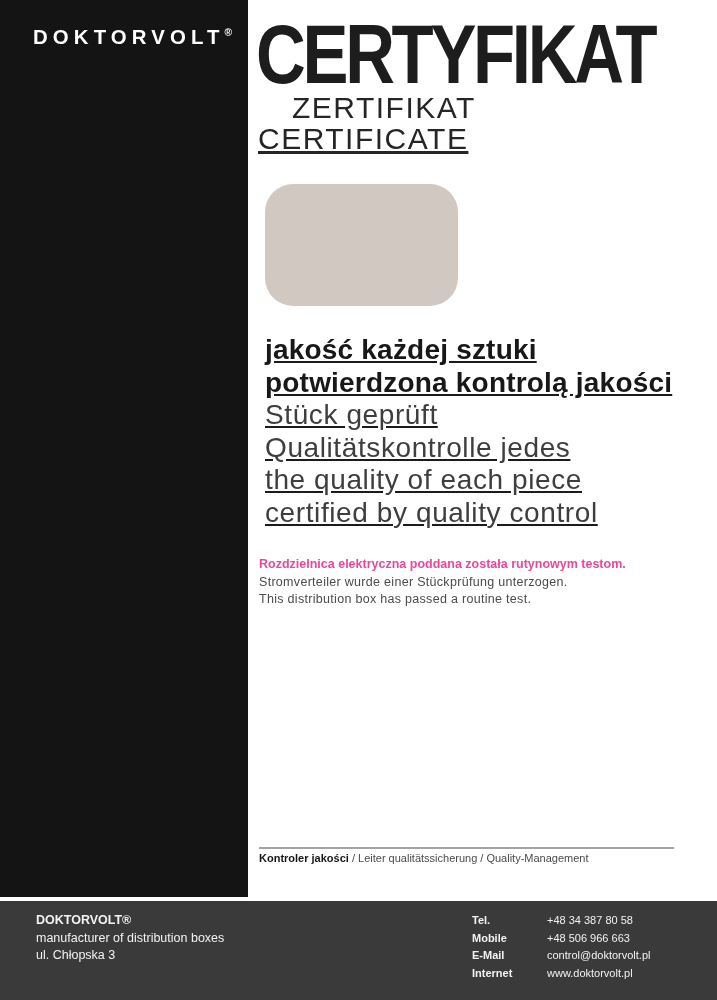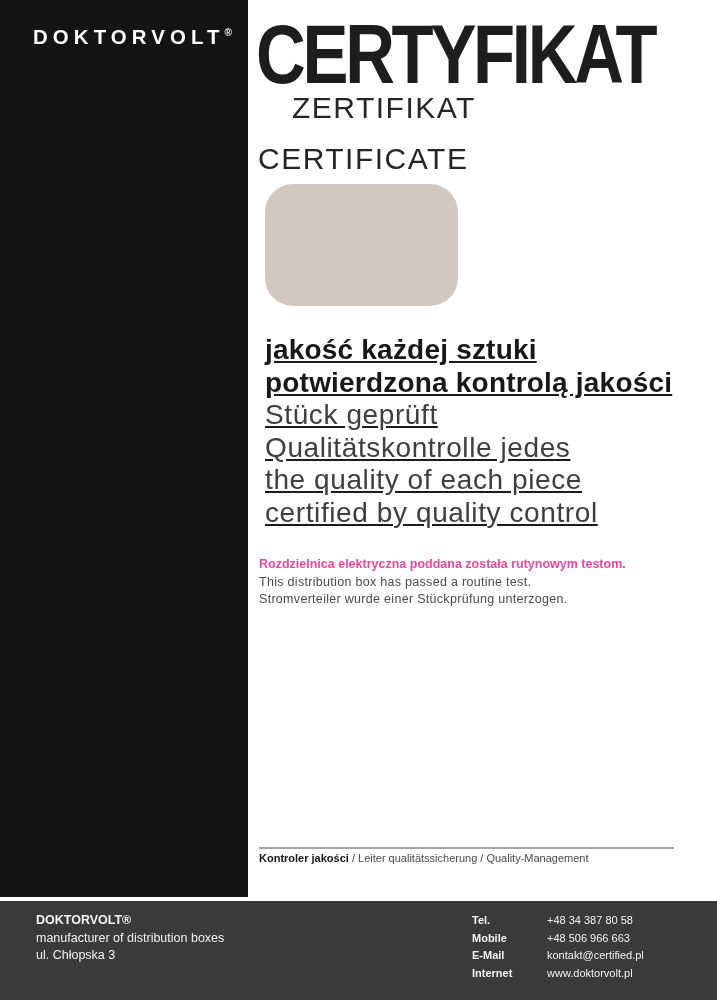--- a/index.html
+++ b/index.html
@@ -47,21 +47,21 @@
     font-size:84px;font-weight:700;letter-spacing:-4px;
     line-height:1;color:#1d1d1d;white-space:nowrap;
     transform:scaleX(0.82);transform-origin:left top;
   }
   .subtitle{
     position:absolute;left:0;
     font-size:30px;font-weight:400;letter-spacing:1.5px;
     color:#252525;line-height:1;white-space:nowrap;
   }
   .subtitle.de{top:93px;margin-left:34px;}
-  .subtitle.en{top:144px;}
+  .subtitle.en{top:124px;text-decoration:underline;}
   .stamp{
     position:absolute;left:7px;top:184px;
     width:193px;height:122px;border-radius:28px;
     background:var(--stamp);
   }
   .headline{position:absolute;left:7px;top:334px;width:440px;text-decoration:underline;}
   .headline div{font-size:28px;line-height:32.5px;white-space:nowrap;}
   .headline .b{font-weight:700;color:#181818;letter-spacing:0.2px;}
   .headline .r{font-weight:400;color:var(--ink-soft);letter-spacing:0.6px;}
   .note{position:absolute;left:1px;top:556px;width:440px;}
@@ -108,22 +108,22 @@
     <div class="b">jakość każdej sztuki</div>
     <div class="b">potwierdzona kontrolą jakości</div>
     <div class="r">Stück geprüft</div>
     <div class="r">Qualitätskontrolle jedes</div>
     <div class="r">the quality of each piece</div>
     <div class="r">certified by quality control</div>
   </div>
 
   <div class="note">
     <div class="b">Rozdzielnica elektryczna poddana została rutynowym testom.</div>
+    <div class="r">Stromverteiler wurde einer Stückprüfung unterzogen.</div>
     <div class="r">This distribution box has passed a routine test.</div>
-    <div class="r">Stromverteiler wurde einer Stückprüfung unterzogen.</div>
   </div>
 
   <div class="signature">
     <span class="b">Kontroler jakości</span><span> / Leiter qualitätssicherung / Quality-Management</span>
   </div>
 </div>
 
 <div class="footer">
   <div class="footer-company">
     <div class="b">DOKTORVOLT®</div>
@@ -134,20 +134,20 @@
     <div class="contact-row">
       <div class="contact-label">Tel.</div>
       <div class="contact-value">+48 34 387 80 58</div>
     </div>
     <div class="contact-row">
       <div class="contact-label">Mobile</div>
       <div class="contact-value">+48 506 966 663</div>
     </div>
     <div class="contact-row">
       <div class="contact-label">E-Mail</div>
-      <div class="contact-value">kontakt@certified.pl</div>
+      <div class="contact-value">control@doktorvolt.pl</div>
     </div>
     <div class="contact-row">
       <div class="contact-label">Internet</div>
       <div class="contact-value">www.doktorvolt.pl</div>
     </div>
   </div>
 </div>
 
 </body></html>

